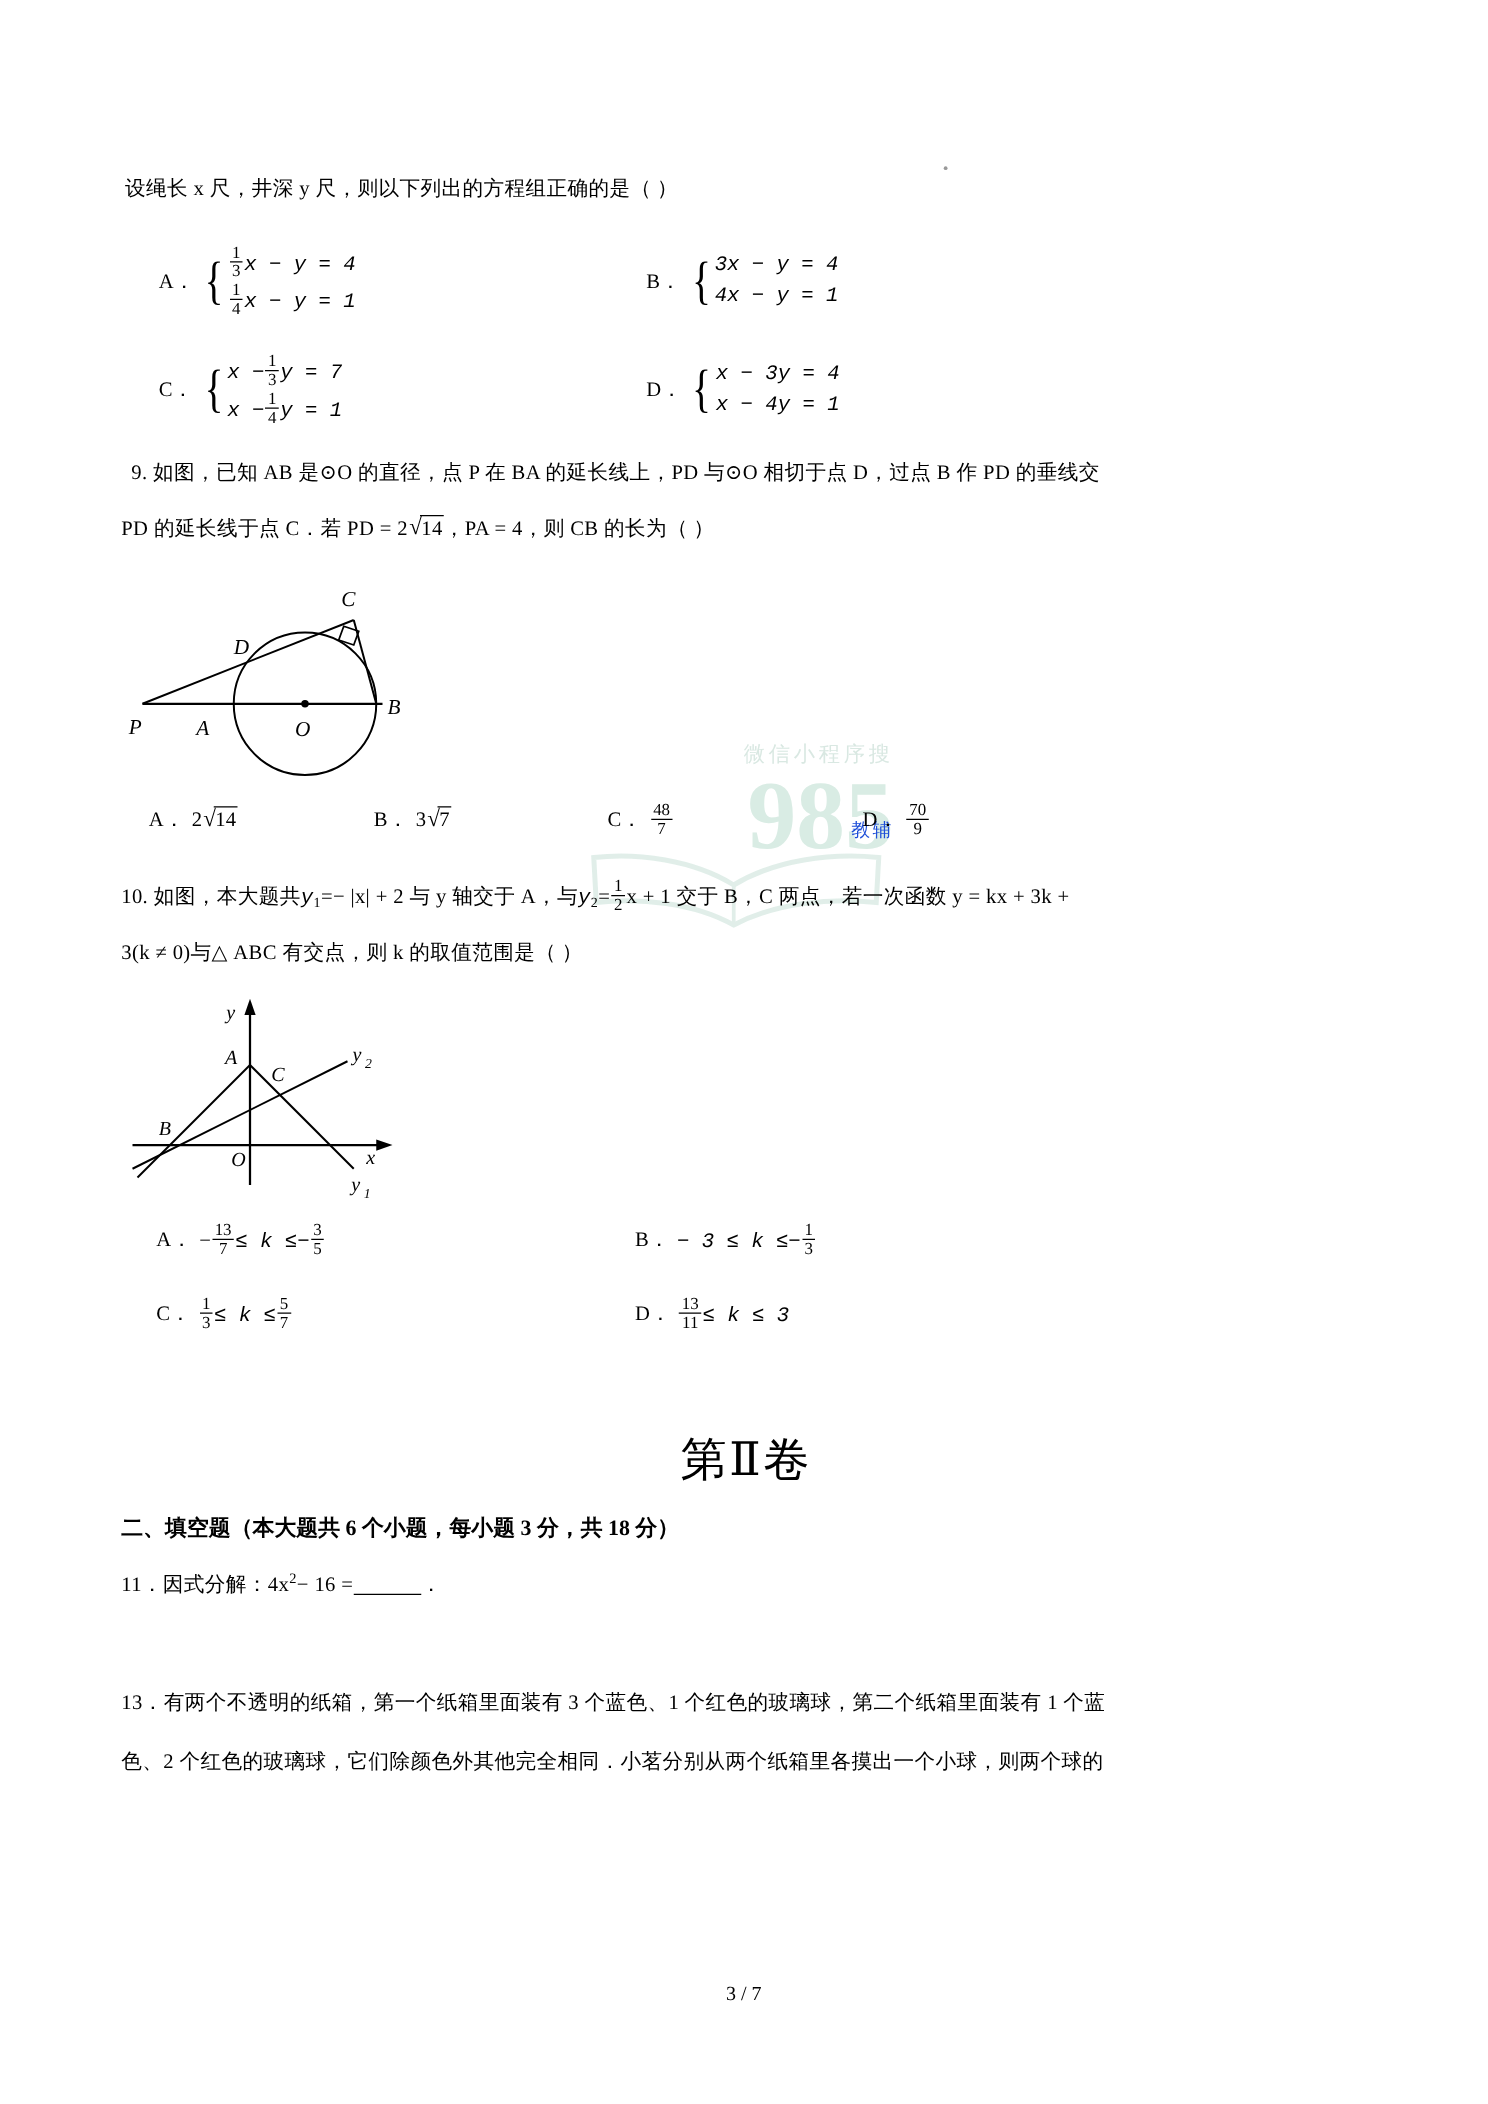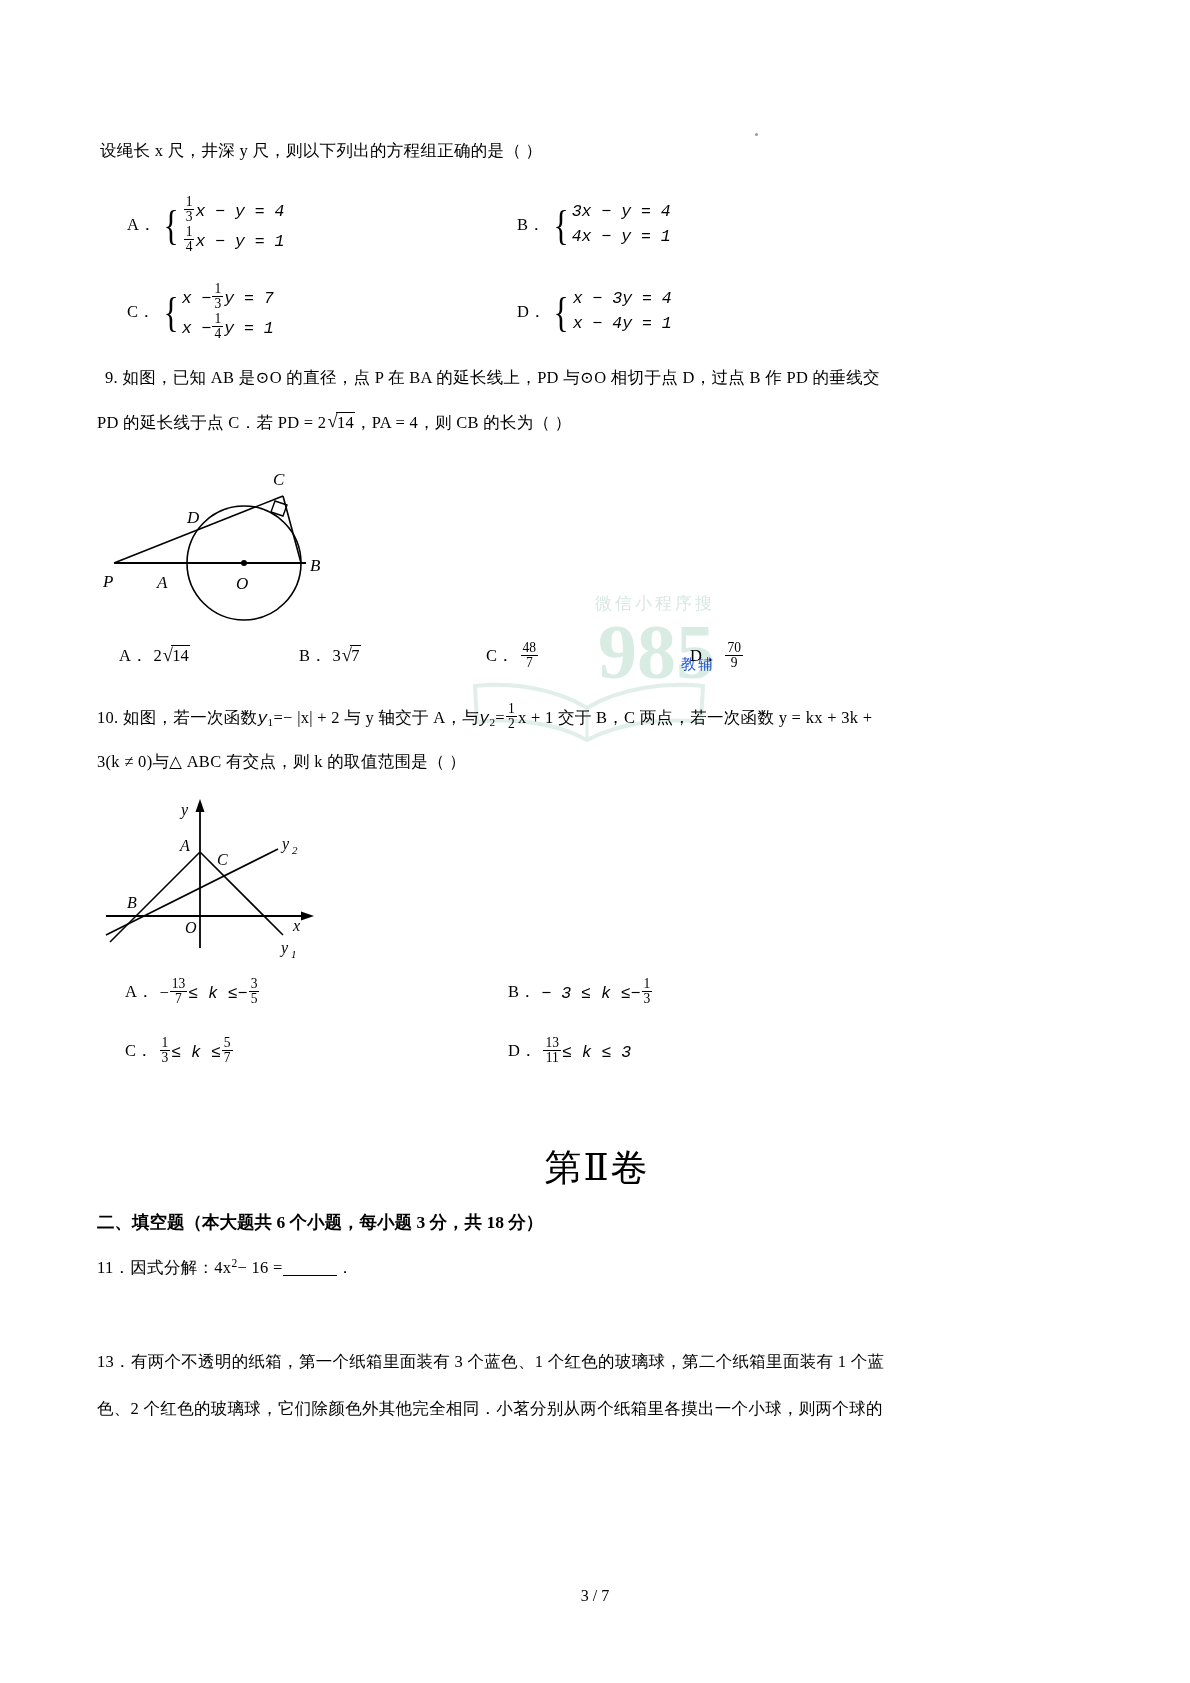--- a/index.html
+++ b/index.html
@@ -292,21 +292,21 @@
           <span class="frac">
               <span class="num">70</span>
               <span class="den">9</span>
             </span>
         </div>
       </div>
     </div>
 
     <div class="qline" style="position:absolute; left:0px; top:702px;">
       <span>10.</span>
-      <span class="cn">如图，若一次函数</span><span class="mi">y</span><sub class="sub">1</sub><span class="cn">=− |x| + 2 与 y 轴交于 A，与</span><span class="mi">y</span><sub class="sub">2</sub><span>=</span><span class="frac"><span class="num">1</span><span class="den">2</span></span><span class="cn">x + 1 交于 B，C 两点，若一次函数 y = kx + 3k +</span>
+      <span class="cn">如图，本大题共</span><span class="mi">y</span><sub class="sub">1</sub><span class="cn">=− |x| + 2 与 y 轴交于 A，与</span><span class="mi">y</span><sub class="sub">2</sub><span>=</span><span class="frac"><span class="num">1</span><span class="den">2</span></span><span class="cn">x + 1 交于 B，C 两点，若一次函数 y = kx + 3k +</span>
     </div>
     <div class="qline" style="position:absolute; left:0px; top:752px;">
       <span class="cn">3(k ≠ 0)与△ ABC 有交点，则 k 的取值范围是（    ）</span>
     </div>
 
     <div class="fig" style="position:absolute; left:0px; top:793px; width:300px; height:175px;">
       <svg width="300" height="175" viewBox="0 0 300 175">
 
         <line x1="103" y1="15" x2="103" y2="155" stroke="#000" stroke-width="1.8"></line>
         <polygon points="103,6 98.5,19 107.5,19" fill="#000"></polygon>

